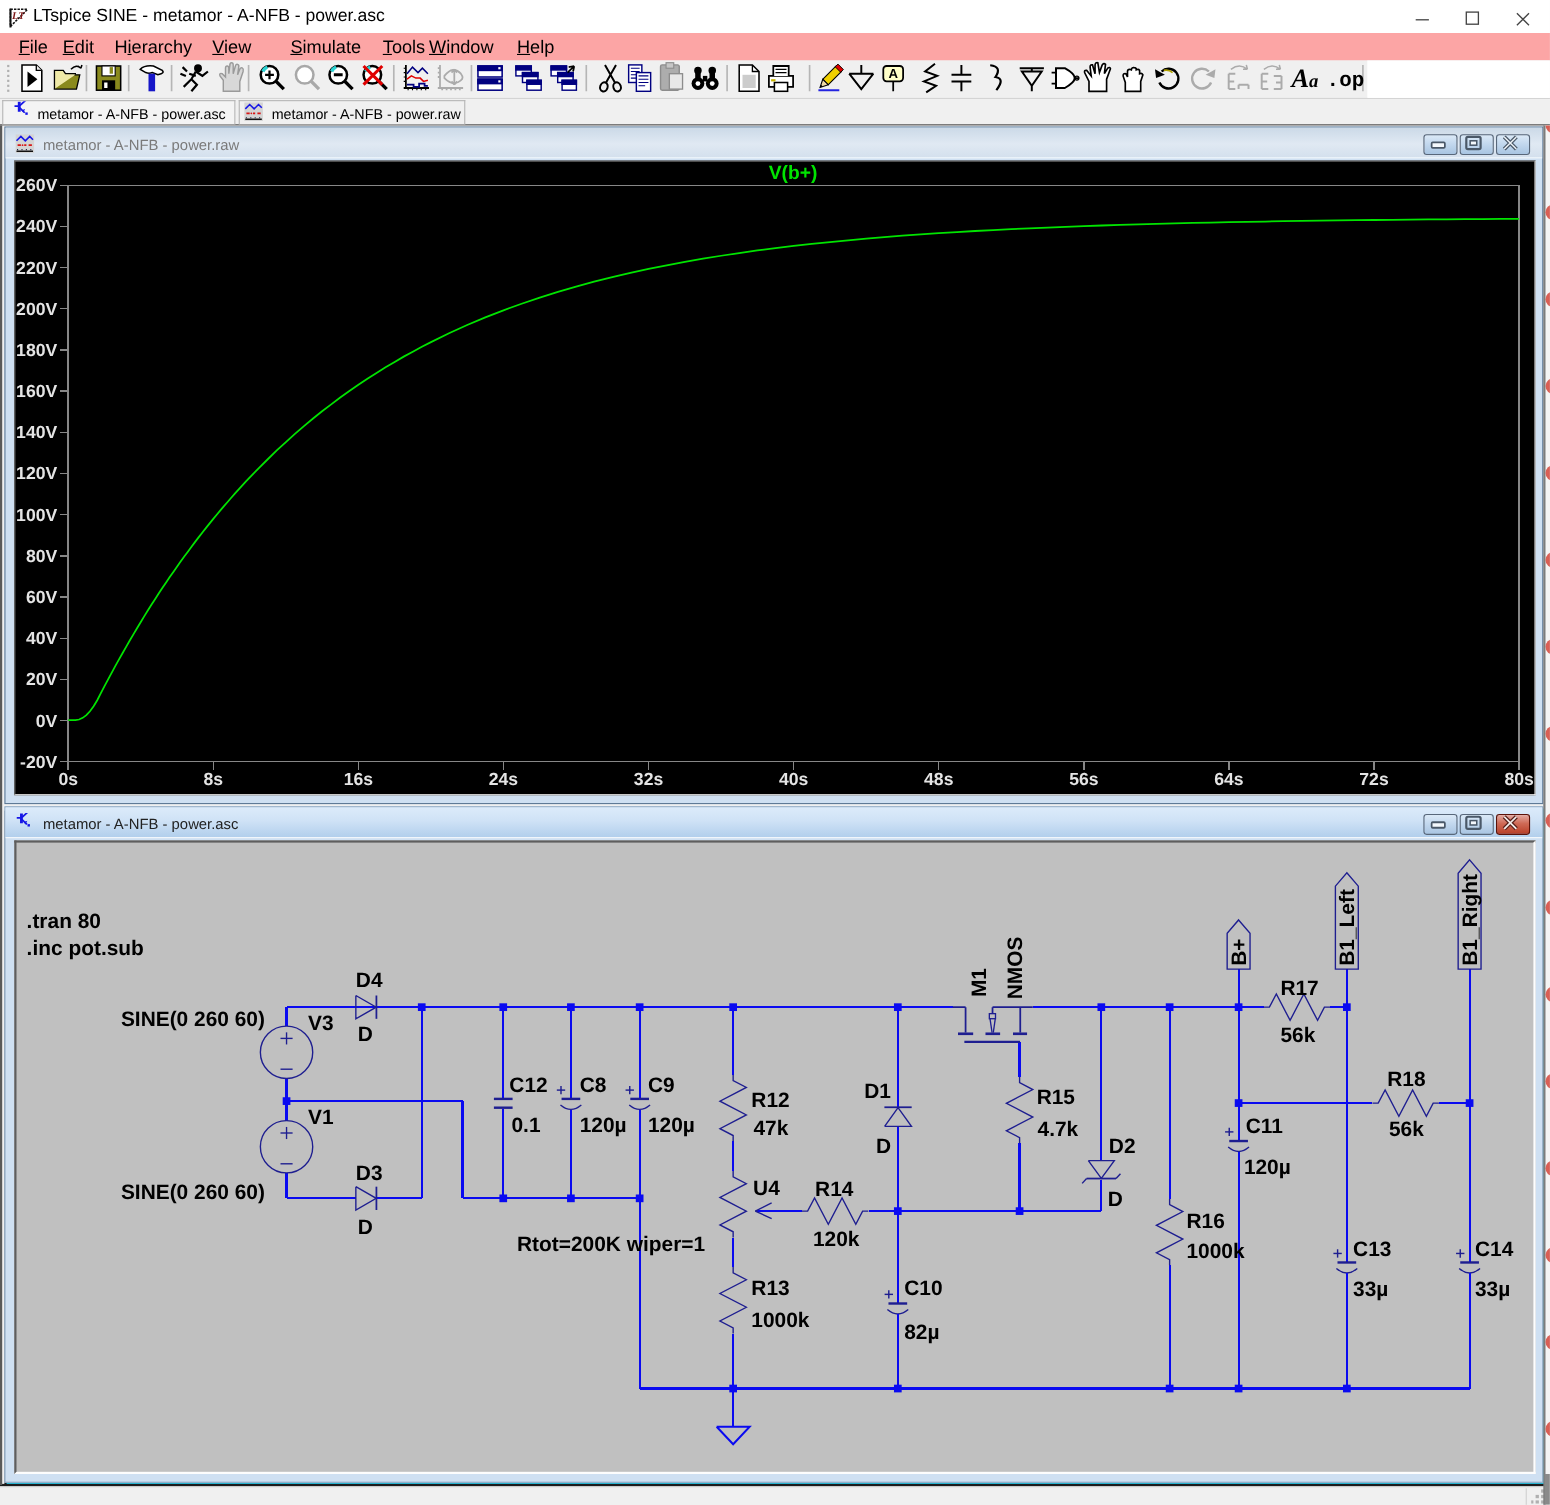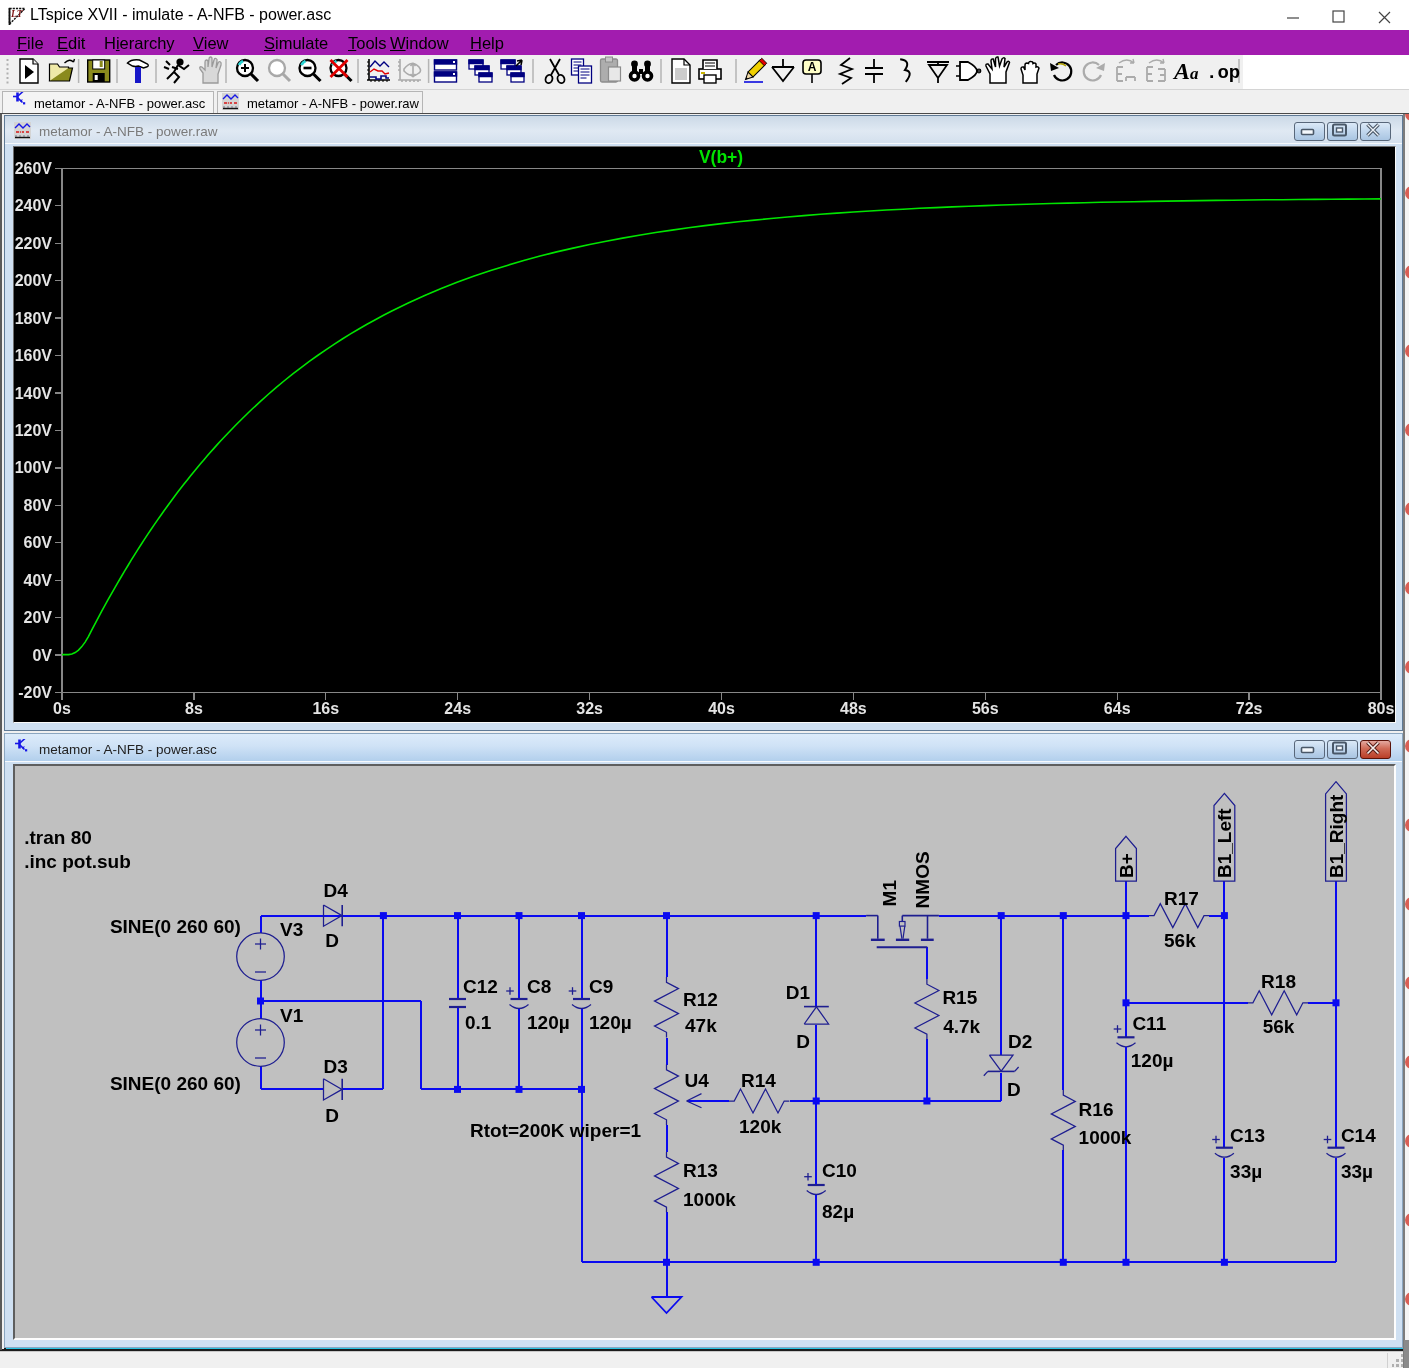--- a/index.html
+++ b/index.html
@@ -3,21 +3,21 @@
 <meta charset="utf-8">
 <style>
 * { margin:0; padding:0; box-sizing:border-box; }
 html,body { width:1409px; height:1368px; overflow:hidden; background:#f0f0f0;
   font-family:"Liberation Sans", sans-serif; }
 #app { position:absolute; left:0; top:0; width:1409px; height:1368px; }
 .abs { position:absolute; }
 
 #titlebar { left:0; top:0; width:1409px; height:30px; background:#ffffff; }
 #titletext { left:30px; top:6px; font-size:16px; color:#000; }
-#menubar { left:0; top:30px; width:1409px; height:25px; background:#a21caf; font-size:16.5px; color:#000; }
+#menubar { left:0; top:30px; width:1409px; height:25px; background:#fca5a5; font-size:16.5px; color:#000; }
 .menuitem { position:absolute; top:4px; }
 .menuitem u { text-decoration:underline; }
 #toolbar { left:0; top:55px; width:1409px; height:35px; background:#f0f0f0; border-bottom:1px solid #d4d4d4; }
 #toolbar .white { position:absolute; left:1243px; top:0; width:166px; height:34px; background:#ffffff; }
 #tabbar { left:0; top:90px; width:1409px; height:24px; background:#f0f0f0; border-bottom:1px solid #4a4a4a; }
 .tab { position:absolute; top:1px; height:22px; border:1px solid #b5b5b5; border-bottom:none; background:#f5f5f5; font-size:13px; color:#000; }
 .tab span { position:absolute; top:4px; white-space:nowrap; }
 
 .childwin { position:absolute; border:1px solid #5f7a96; background:#cfe0f2; }
 .wtitle { position:absolute; left:0; top:0; right:0; height:28px; }
@@ -28,21 +28,21 @@
   background:linear-gradient(#dbe9f7,#c3d8ee 45%,#a9c5e2); }
 .wbtn.red { background:linear-gradient(#e4a9a0,#cf6a56 45%,#b93f28); border-color:#5a1208; }
 
 #statusbar { left:0; top:1351px; width:1409px; height:17px; background:#f0f0f0; border-top:1px solid #c8c8c8; }
 </style>
 </head>
 <body>
 <div id="app">
 
   <div class="abs" id="titlebar"></div>
-  <div class="abs" id="titletext">LTspice XVII - imulate - A-NFB - power.asc</div>
+  <div class="abs" id="titletext">LTspice SINE - metamor - A-NFB - power.asc</div>
   <svg class="abs" style="left:8px; top:6px;" width="20" height="20">
 <polygon points="1.5,2.5 17,2.5 1.5,18" fill="#fff" stroke="#111" stroke-width="1.4" stroke-dasharray="2.2,1"></polygon>
 <line x1="1.5" y1="2" x2="1.5" y2="19" stroke="#111" stroke-width="1.8"></line>
 <text x="3" y="11" font-size="9.5" font-weight="bold" font-style="italic" fill="#7e1616" font-family="Liberation Serif,serif">LT</text>
 </svg>
 
   <svg class="abs" style="left:1270px; top:0;" width="139" height="30">
     <line x1="17" y1="18" x2="29" y2="18" stroke="#444" stroke-width="1.2"></line>
     <rect x="63" y="11" width="11" height="11" fill="none" stroke="#444" stroke-width="1.2"></rect>
     <path d="M109 12 L120 23 M120 12 L109 23" stroke="#444" stroke-width="1.2"></path>

